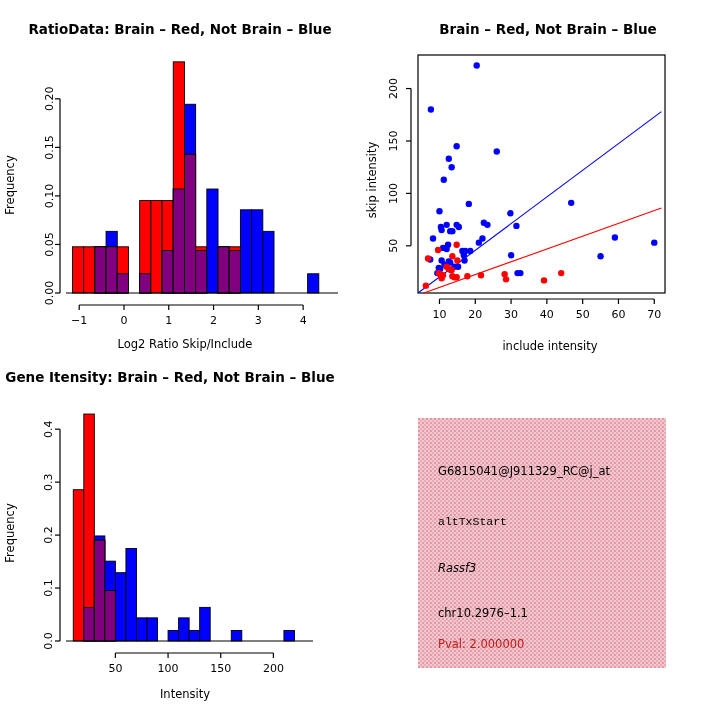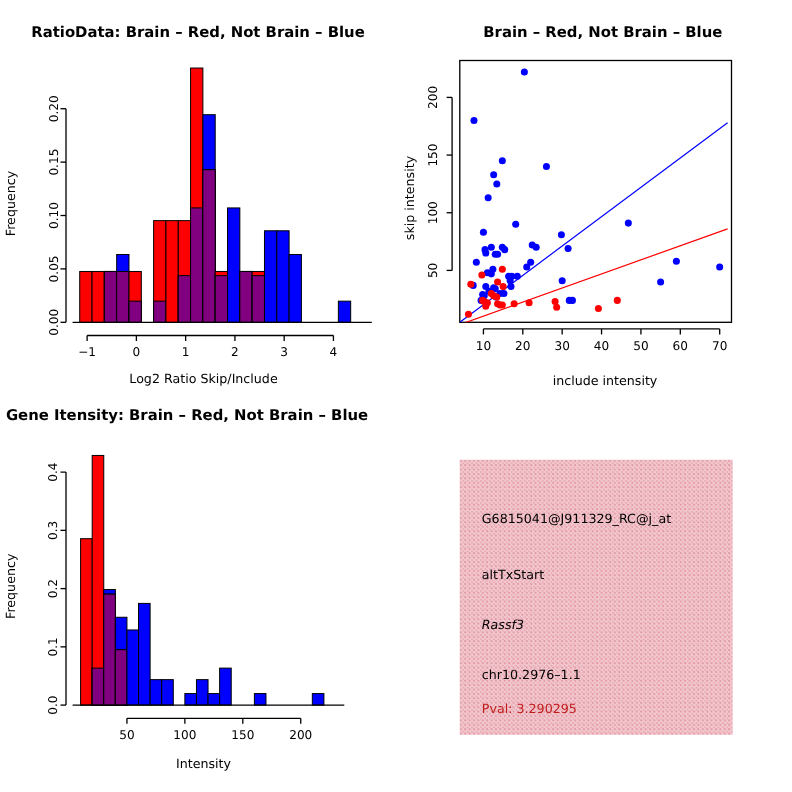--- a/index.html
+++ b/index.html
@@ -276,19 +276,19 @@
           <line x1="220.73333333333335" y1="305" x2="220.73333333333335" y2="310" stroke="#000" stroke-width="1.2"></line>
           <text x="220.73333333333335" y="324" text-anchor="middle" class="tick">150</text>
           <line x1="273.4" y1="305" x2="273.4" y2="310" stroke="#000" stroke-width="1.2"></line>
           <text x="273.4" y="324" text-anchor="middle" class="tick">200</text>
         </g>
     </svg>
   </div>
 
   <div id="infobox">
     <div class="infoline" style="top:46px;">G6815041@J911329_RC@j_at</div>
-    <div class="infoline" style="top:97px;">altTxStart</div>
+    <div class="infoline" style="top:97px;font-family:Liberation Mono, monospace;">altTxStart</div>
     <div class="infoline" style="top:143px;font-style:italic;">Rassf3</div>
     <div class="infoline" style="top:188px;">chr10.2976–1.1</div>
-    <div class="infoline pval" style="top:219px;">Pval: 3.290295</div>
+    <div class="infoline pval" style="top:219px;">Pval: 2.000000</div>
   </div>
 
 </div>
 
 </body></html>

